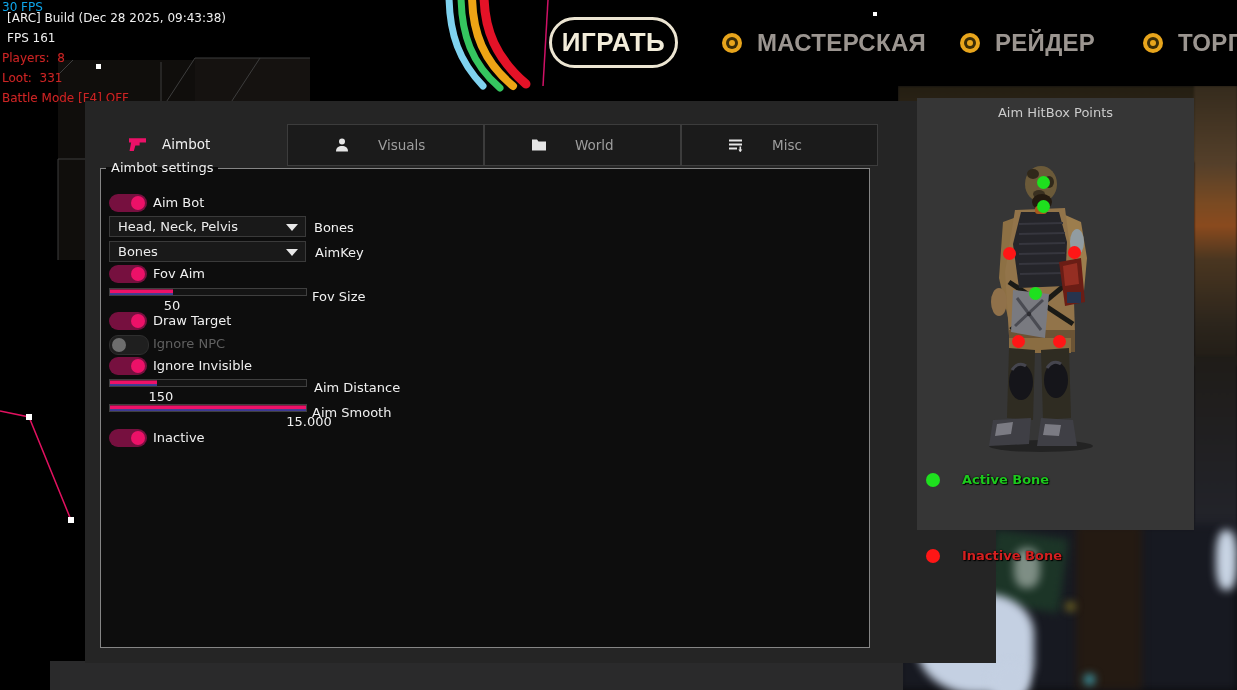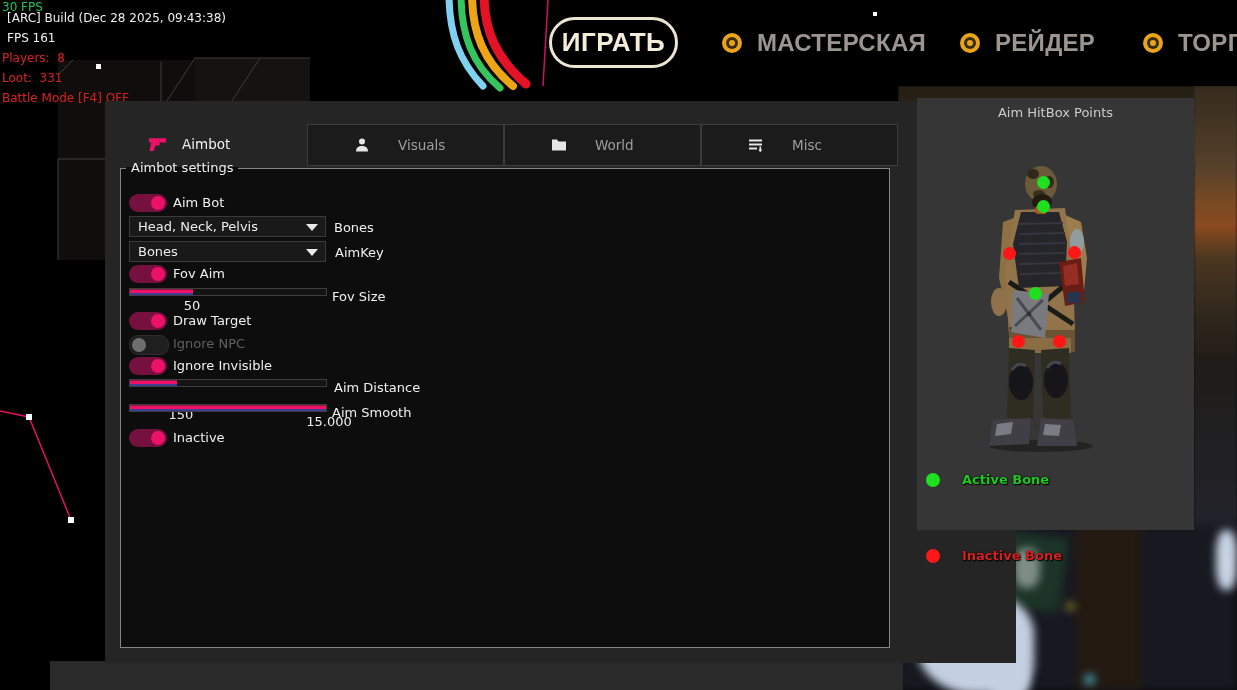--- a/index.html
+++ b/index.html
@@ -10,38 +10,38 @@
   
   #bg-right{left:898px;top:86px;width:339px;height:604px;overflow:hidden;background:#0a0a0c;}
   #bg-right .blob{filter:blur(4px);position:absolute;}
   #bg-right .strip{filter:blur(1px);position:absolute;}
 
   
   #bottom-strip{left:50px;top:661px;width:853px;height:29px;background:#2a2a2b;}
 
   
   .hud{font-size:12px;white-space:pre;}
-  .hud-green{color:#22c55e;}
+  .hud-green{color:#0ea5e9;}
   .hud-white{color:#efefef;}
   .hud-red{color:#c92525;text-shadow:0 0 1px #400;}
 
   
   #play-btn{left:549px;top:17px;width:123px;height:45px;border:3px solid #ece5d2;border-radius:27px;
             display:flex;align-items:center;justify-content:center;}
   #play-btn span{font-family:"Liberation Sans",sans-serif;font-weight:bold;font-size:26px;
                  color:#f2ecd9;letter-spacing:.5px;}
   .nav-item{display:flex;align-items:center;gap:15px;}
   .nav-item span{font-family:"Liberation Sans",sans-serif;font-weight:bold;font-size:24px;
                  color:#9b9590;letter-spacing:.3px;text-shadow:1px 1px 2px #000;}
   .coin{width:20px;height:20px;border-radius:50%;background:#e8a51c;position:relative;box-shadow:0 0 2px #000;}
   .coin::before{content:"";position:absolute;left:4px;top:4px;width:12px;height:12px;border-radius:50%;background:#3a2c06;}
   .coin::after{content:"";position:absolute;left:7px;top:7px;width:6px;height:6px;border-radius:50%;background:#e8a51c;}
 
   
-  #panel{left:105px;top:101px;width:911px;height:562px;background:#252525;}
+  #panel{left:85px;top:101px;width:911px;height:562px;background:#252525;}
   .tab-active{left:44px;top:26px;height:34px;display:flex;align-items:center;gap:16px;}
   .tab-active span{font-size:13.5px;color:#f0f0f0;}
   .tab-box{top:23px;width:195px;height:40px;background:#1b1b1b;border:1px solid #3c3c3c;
            display:flex;align-items:center;}
   .tab-box .ticon{margin-left:46px;}
   .tab-box span{margin-left:28px;font-size:13.5px;color:#9e9e9e;}
 
   #groupbox{left:15px;top:67px;width:768px;height:478px;border:1px solid #858585;background:#0d0d0d;}
   #groupbox-title{position:absolute;left:5px;top:-9px;padding:0 5px;font-size:13px;color:#f2f2f2;
                   background:linear-gradient(180deg,#252525 50%,#0d0d0d 50%);}
@@ -231,21 +231,21 @@
       <span class="ctl-label dim" style="left:52px;top:166px;">Ignore NPC</span>
 
       <div class="toggle on" style="left:8px;top:188px;">
           <div class="knob"></div>
         </div>
       <span class="ctl-label" style="left:52px;top:188px;">Ignore Invisible</span>
 
       <div class="slider" style="left:8px;top:210px;">
         <div class="fill" style="width: 24%;"></div>
       </div>
-      <span class="slider-value" style="left:30px;top:220px;margin-top:18px;">150</span>
+      <span class="slider-value" style="left:30px;top:220px;">150</span>
       <span class="side-label" style="left:213px;top:211px;">Aim Distance</span>
 
       <div class="slider" style="left:8px;top:235px;">
         <div class="fill" style="width: 100%;"></div>
       </div>
       <span class="slider-value" style="left:178px;top:245px;">15.000</span>
       <span class="side-label" style="left:211px;top:236px;">Aim Smooth</span>
 
       <div class="toggle on" style="left:8px;top:260px;">
           <div class="knob"></div>

